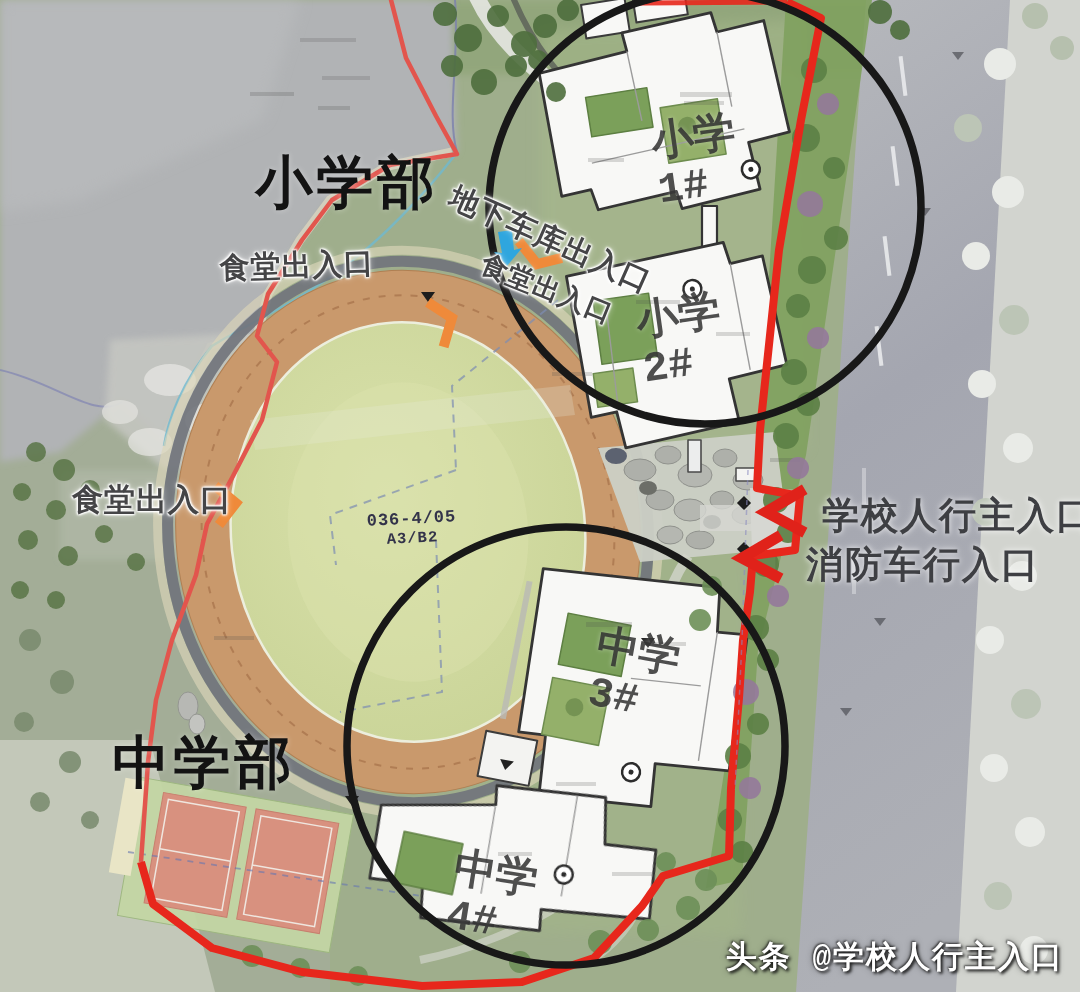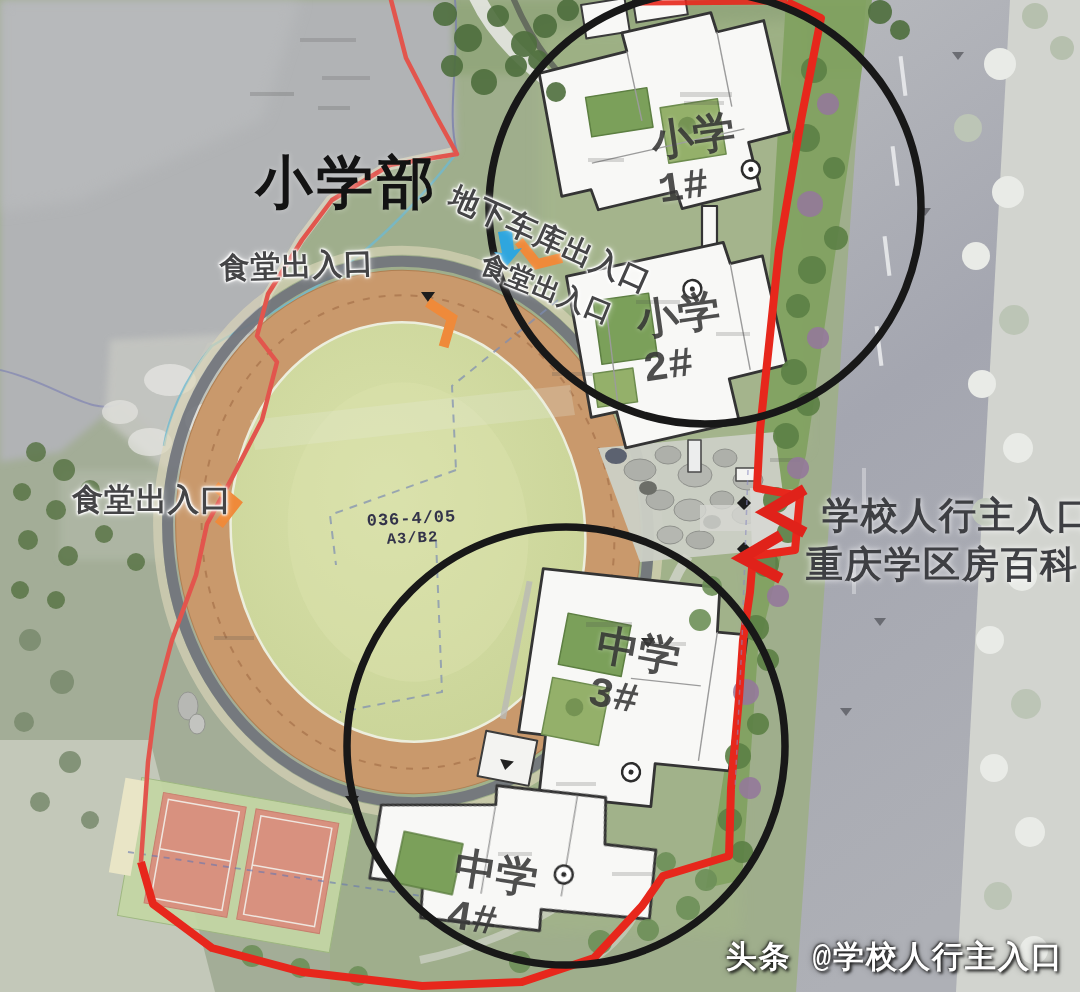--- a/index.html
+++ b/index.html
@@ -360,28 +360,29 @@
       <path d="M522,245 L537,264 L557,259"></path>
       <path d="M219,489 L236,503 L222,521"></path>
     </g>
     <g>
       <polygon points="498,232 512,230 514,250 522,248 507,266 494,252 502,253" fill="#2fa6de" stroke="none"></polygon>
     </g>
   </g>
 </svg>
 
 <div class="lbl section" style="left:347px;top:183px;">小学部</div>
+<div class="lbl section" style="left:204px;top:763px;">中学部</div>
 
 <div class="lbl entr halo" style="left:297px;top:266px;transform:translate(-50%,-50%) rotate(-2deg);">食堂出入口</div>
 <div class="lbl entr halo" style="left:152px;top:500px;font-size:31px;">食堂出入口</div>
 <div class="lbl entr halo" style="left:550px;top:240px;transform:translate(-50%,-50%) rotate(24deg);">地下车库出入口</div>
 <div class="lbl entr halo" style="left:547px;top:289px;font-size:27px;transform:translate(-50%,-50%) rotate(22deg);">食堂出入口</div>
 
 <div class="lbl entr-big" style="left:822px;top:491px;">学校人行主入口</div>
-<div class="lbl entr-big" style="left:806px;top:540px;">重庆学区房百科</div>
+<div class="lbl entr-big" style="left:806px;top:540px;">消防车行入口</div>
 
 <div class="lbl bldg" style="left:697px;top:163px;transform:translate(-50%,-50%) rotate(-8deg);">
   <span>小学</span>
   <span class="num">1#</span>
 </div>
 <div class="lbl bldg" style="left:682px;top:342px;transform:translate(-50%,-50%) rotate(-8deg);">
   <span>小学</span>
   <span class="num">2#</span>
 </div>
 <div class="lbl bldg" style="left:634px;top:678px;transform:translate(-50%,-50%) rotate(10deg);">

